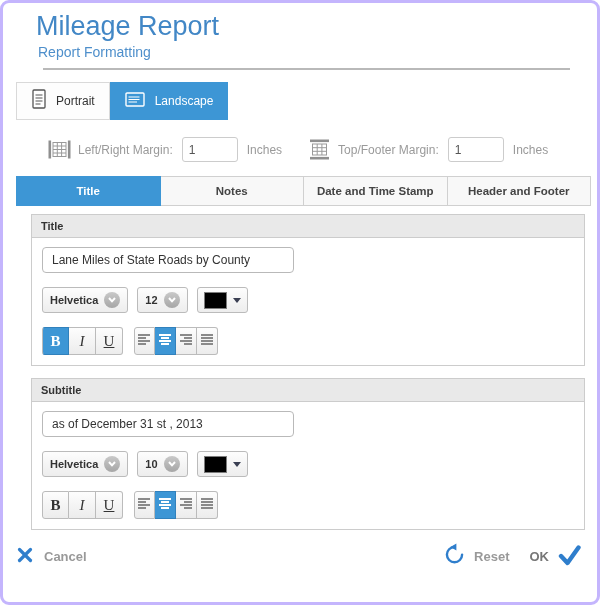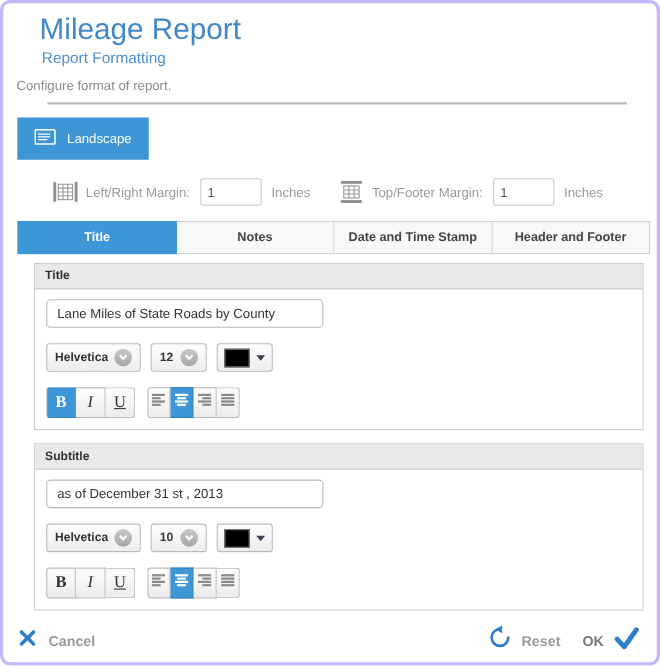--- a/index.html
+++ b/index.html
@@ -81,24 +81,35 @@
 </style>
 </head>
 <body>
 
 <div class="window">
 
   <div class="header">
     <div class="page-title">Mileage Report</div>
     <div class="page-subtitle">Report Formatting</div>
   </div>
-  <div class="description">Configure format of report.</div>
   <div class="divider"></div>
 
   <div class="orientation-row">
+    <div class="orient-btn">
+      <span class="icon">
+        <svg width="16" height="21" viewBox="0 0 16 21">
+            <rect x="2" y="1" width="12" height="18" rx="1" fill="#fff" stroke="#555" stroke-width="1.3"></rect>
+            <line x1="4.5" y1="6" x2="11.5" y2="6" stroke="#555" stroke-width="1.2"></line>
+            <line x1="4.5" y1="9" x2="11.5" y2="9" stroke="#555" stroke-width="1.2"></line>
+            <line x1="4.5" y1="12" x2="11.5" y2="12" stroke="#555" stroke-width="1.2"></line>
+            <line x1="4.5" y1="15" x2="9.5" y2="15" stroke="#555" stroke-width="1.2"></line>
+          </svg>
+      </span>
+      <span>Portrait</span>
+    </div>
     <div class="orient-btn selected">
       <span class="icon">
         <svg width="21" height="17" viewBox="0 0 21 17">
             <rect x="1" y="2" width="18" height="13" rx="1" fill="none" stroke="#fff" stroke-width="1.4"></rect>
             <line x1="3.5" y1="6" x2="14.5" y2="6" stroke="#fff" stroke-width="1.2"></line>
             <line x1="3.5" y1="8.5" x2="14.5" y2="8.5" stroke="#fff" stroke-width="1.2"></line>
             <line x1="3.5" y1="11" x2="12" y2="11" stroke="#fff" stroke-width="1.2"></line>
           </svg>
       </span>
       <span>Landscape</span>

